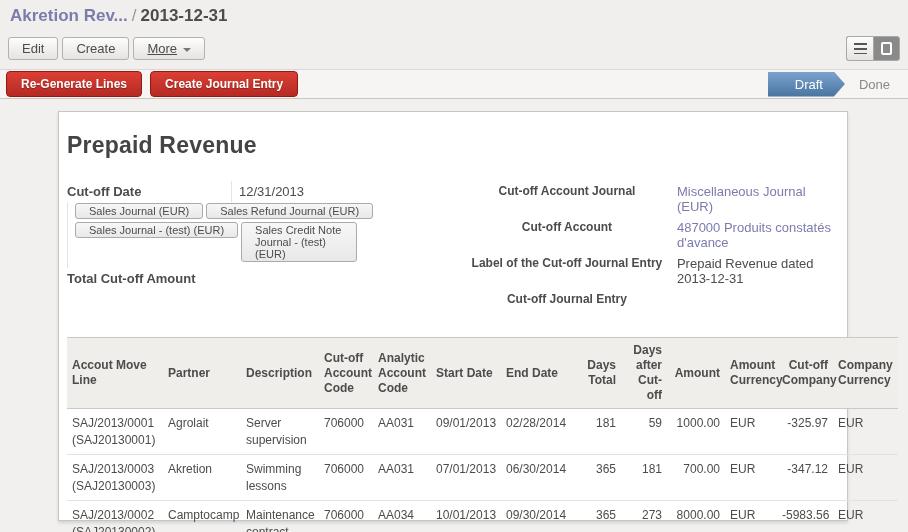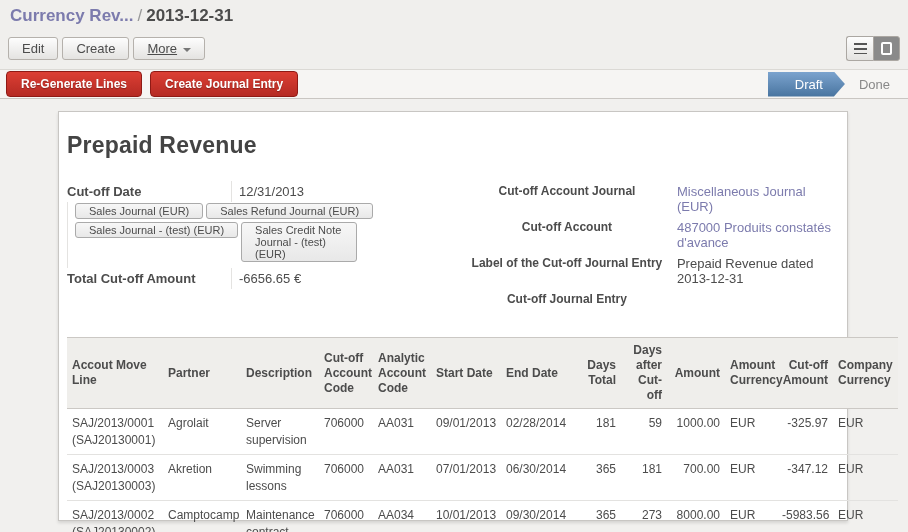--- a/index.html
+++ b/index.html
@@ -85,21 +85,21 @@
   .lines-table th:nth-child(7){width:80px} .lines-table th:nth-child(8){width:40px}
   .lines-table th:nth-child(9){width:46px} .lines-table th:nth-child(10){width:58px}
   .lines-table th:nth-child(11){width:52px} .lines-table th:nth-child(12){width:56px}
   .lines-table th:nth-child(13){width:65px}
 </style>
 </head>
 <body>
 
 <div class="topbar">
   <div class="breadcrumb">
-    <a class="crumb-link">Currency Rev...</a><span class="crumb-sep">/</span><span class="crumb-current">2013-12-31</span>
+    <a class="crumb-link">Akretion Rev...</a><span class="crumb-sep">/</span><span class="crumb-current">2013-12-31</span>
   </div>
   <div class="toolbar-row">
     <button class="btn">Edit</button>
     <button class="btn">Create</button>
     <button class="btn btn-more"><span>More</span><span class="caret"></span></button>
     <div class="view-switcher">
       <div class="vs-btn">
           <span class="list-icon"></span>
         </div>
       <div class="vs-btn active">
@@ -126,21 +126,20 @@
       <div class="group group-left">
         <div class="field-row">
           <div class="field-label">Cut-off Date</div>
           <div class="field-value">12/31/2013</div>
         </div>
         <div class="field-row">
           <div class="field-value tags"><span class="tag">Sales Journal (EUR)</span><span class="tag">Sales Refund Journal (EUR)</span><span class="tag">Sales Journal - (test) (EUR)</span><span class="tag">Sales Credit Note Journal - (test) (EUR)</span></div>
         </div>
         <div class="field-row">
           <div class="field-label">Total Cut-off Amount</div>
-          <div class="field-value">-6656.65 €</div>
         </div>
       </div>
 
       <div class="group group-right">
         <div class="field-row">
           <div class="field-label">Cut-off Account Journal</div>
           <div class="field-value"><a>Miscellaneous Journal (EUR)</a></div>
         </div>
         <div class="field-row">
           <div class="field-label">Cut-off Account</div>
@@ -164,21 +163,21 @@
             <th>Partner</th>
             <th>Description</th>
             <th>Cut-off Account Code</th>
             <th>Analytic Account Code</th>
             <th>Start Date</th>
             <th>End Date</th>
             <th class="num">Days Total</th>
             <th class="num">Days after Cut-off</th>
             <th class="num">Amount</th>
             <th>Amount Currency</th>
-            <th class="num">Cut-off Amount</th>
+            <th class="num">Cut-off Company</th>
             <th>Company Currency</th>
           </tr>
         </thead>
       <tbody>
           <tr>
             <td>SAJ/2013/0001 (SAJ20130001)</td>
             <td>Agrolait</td>
             <td>Server supervision</td>
             <td>706000</td>
             <td>AA031</td>

